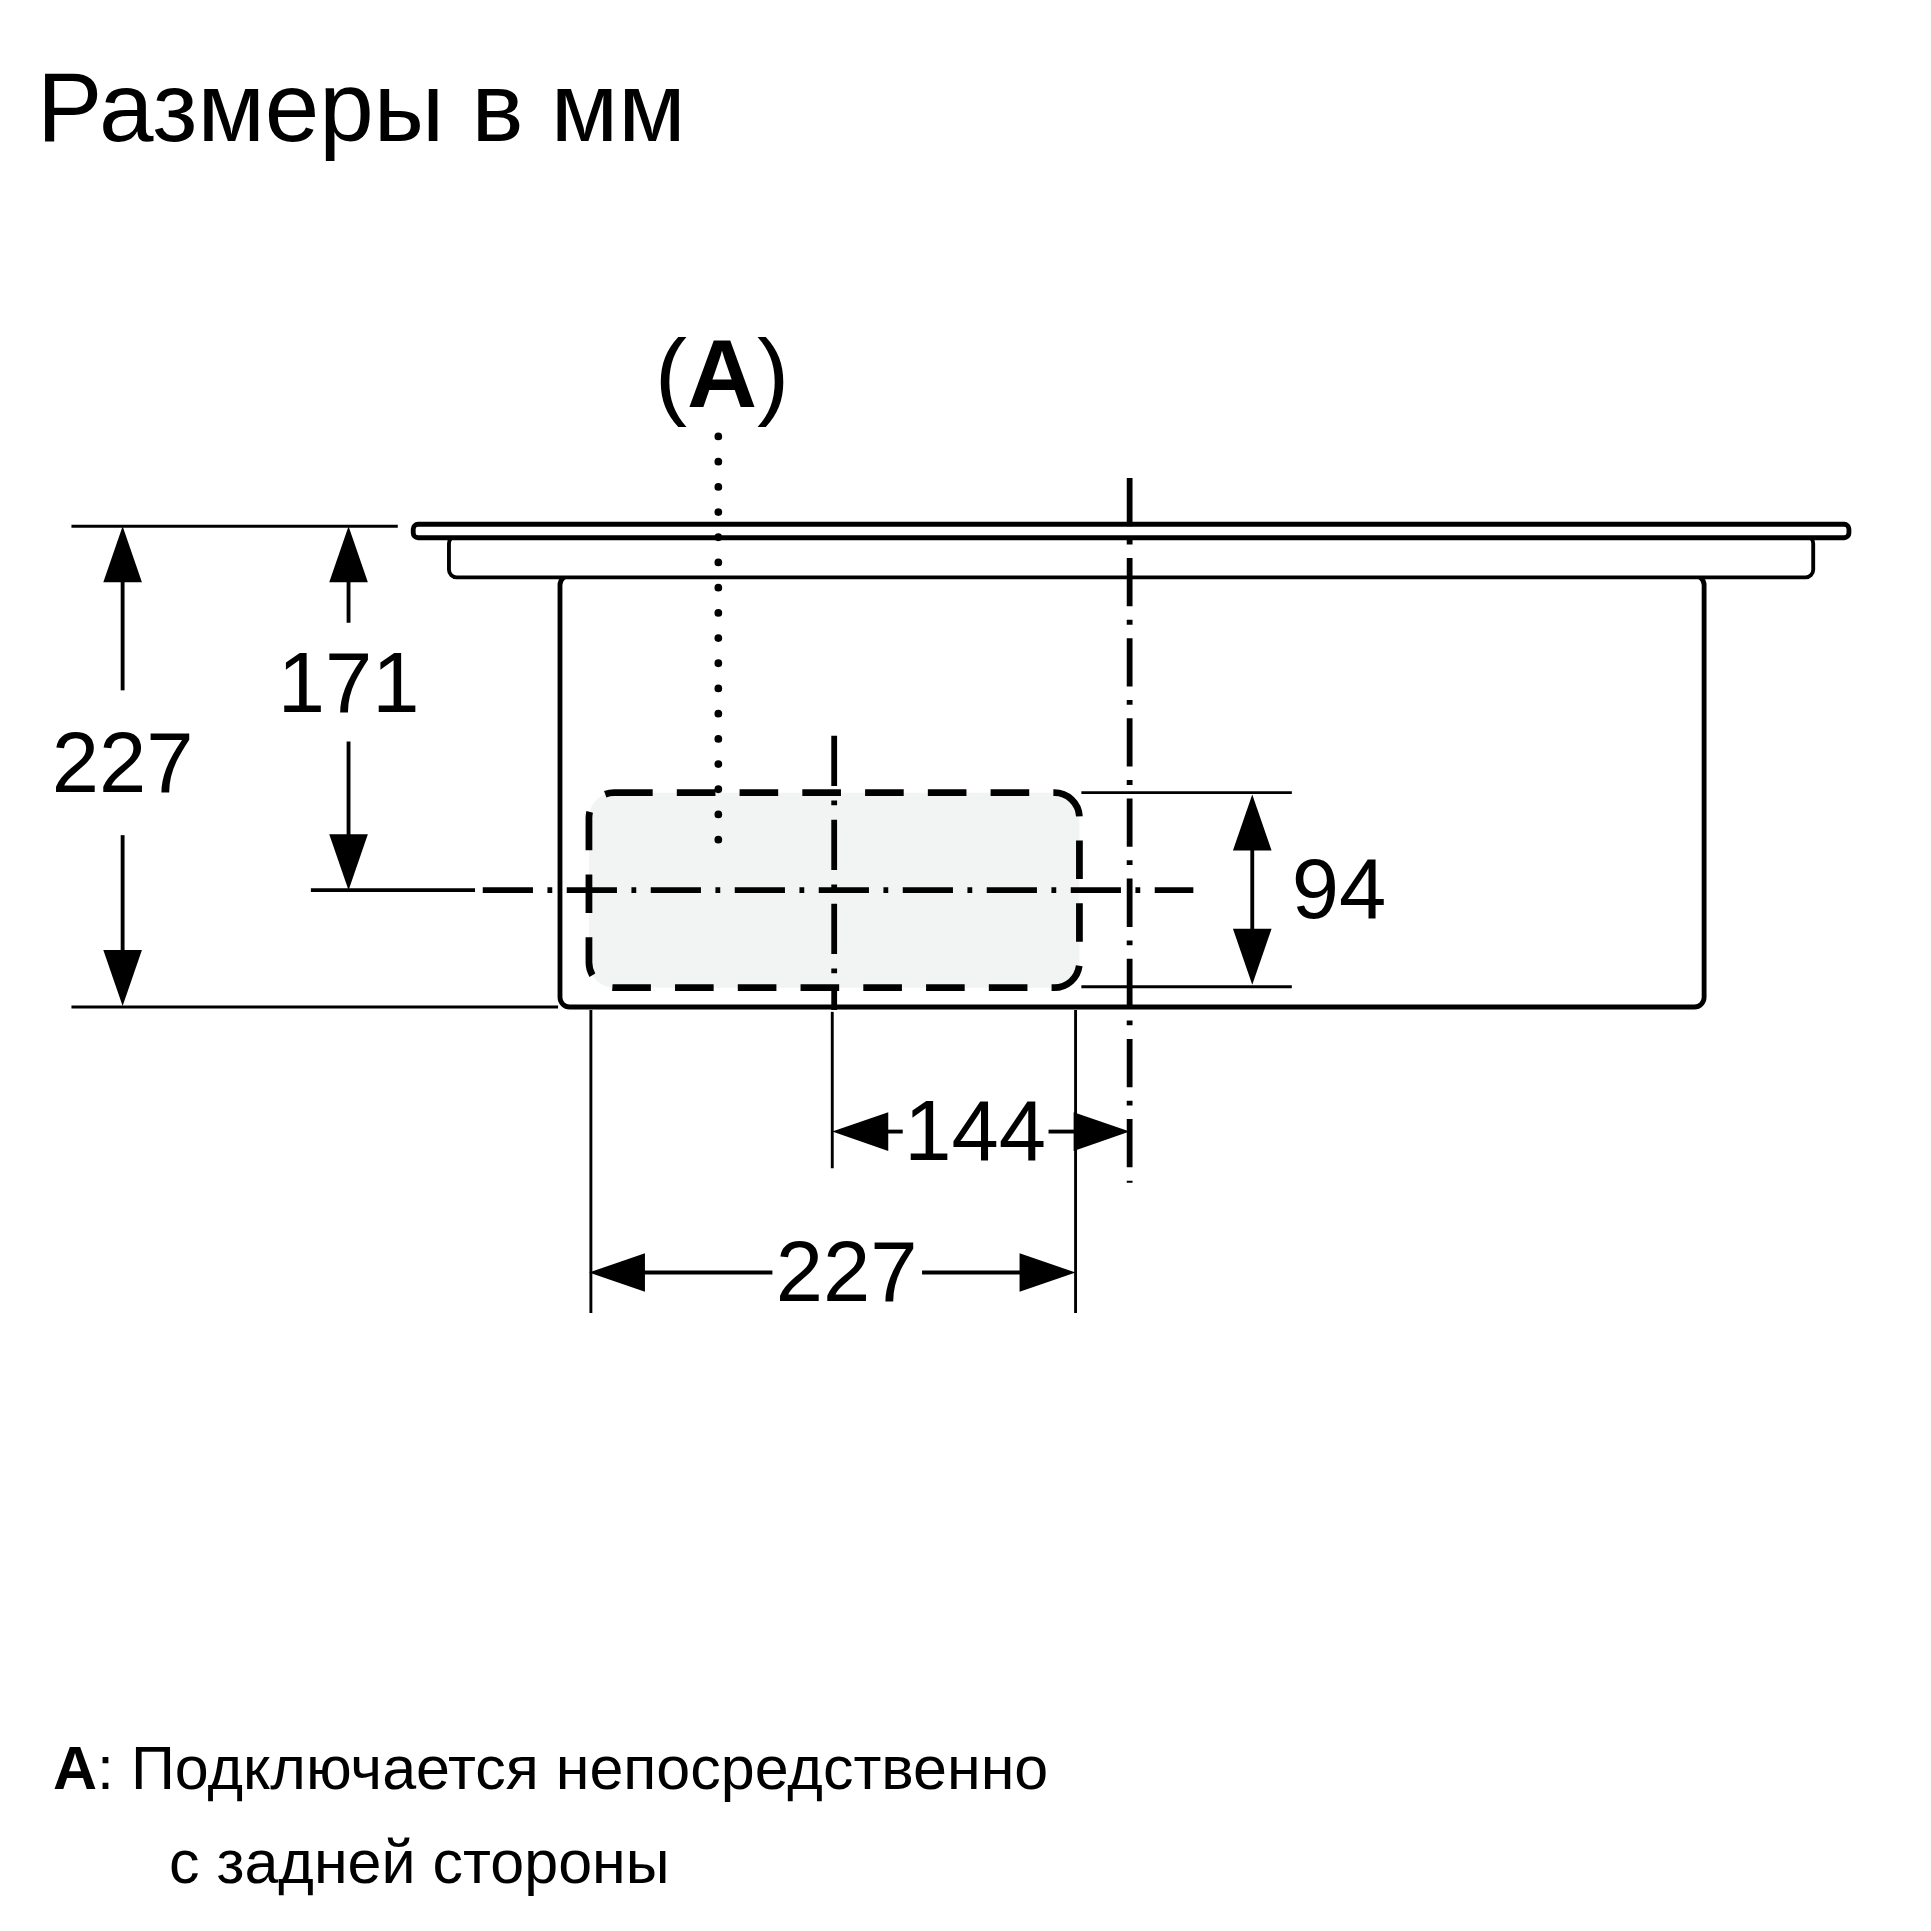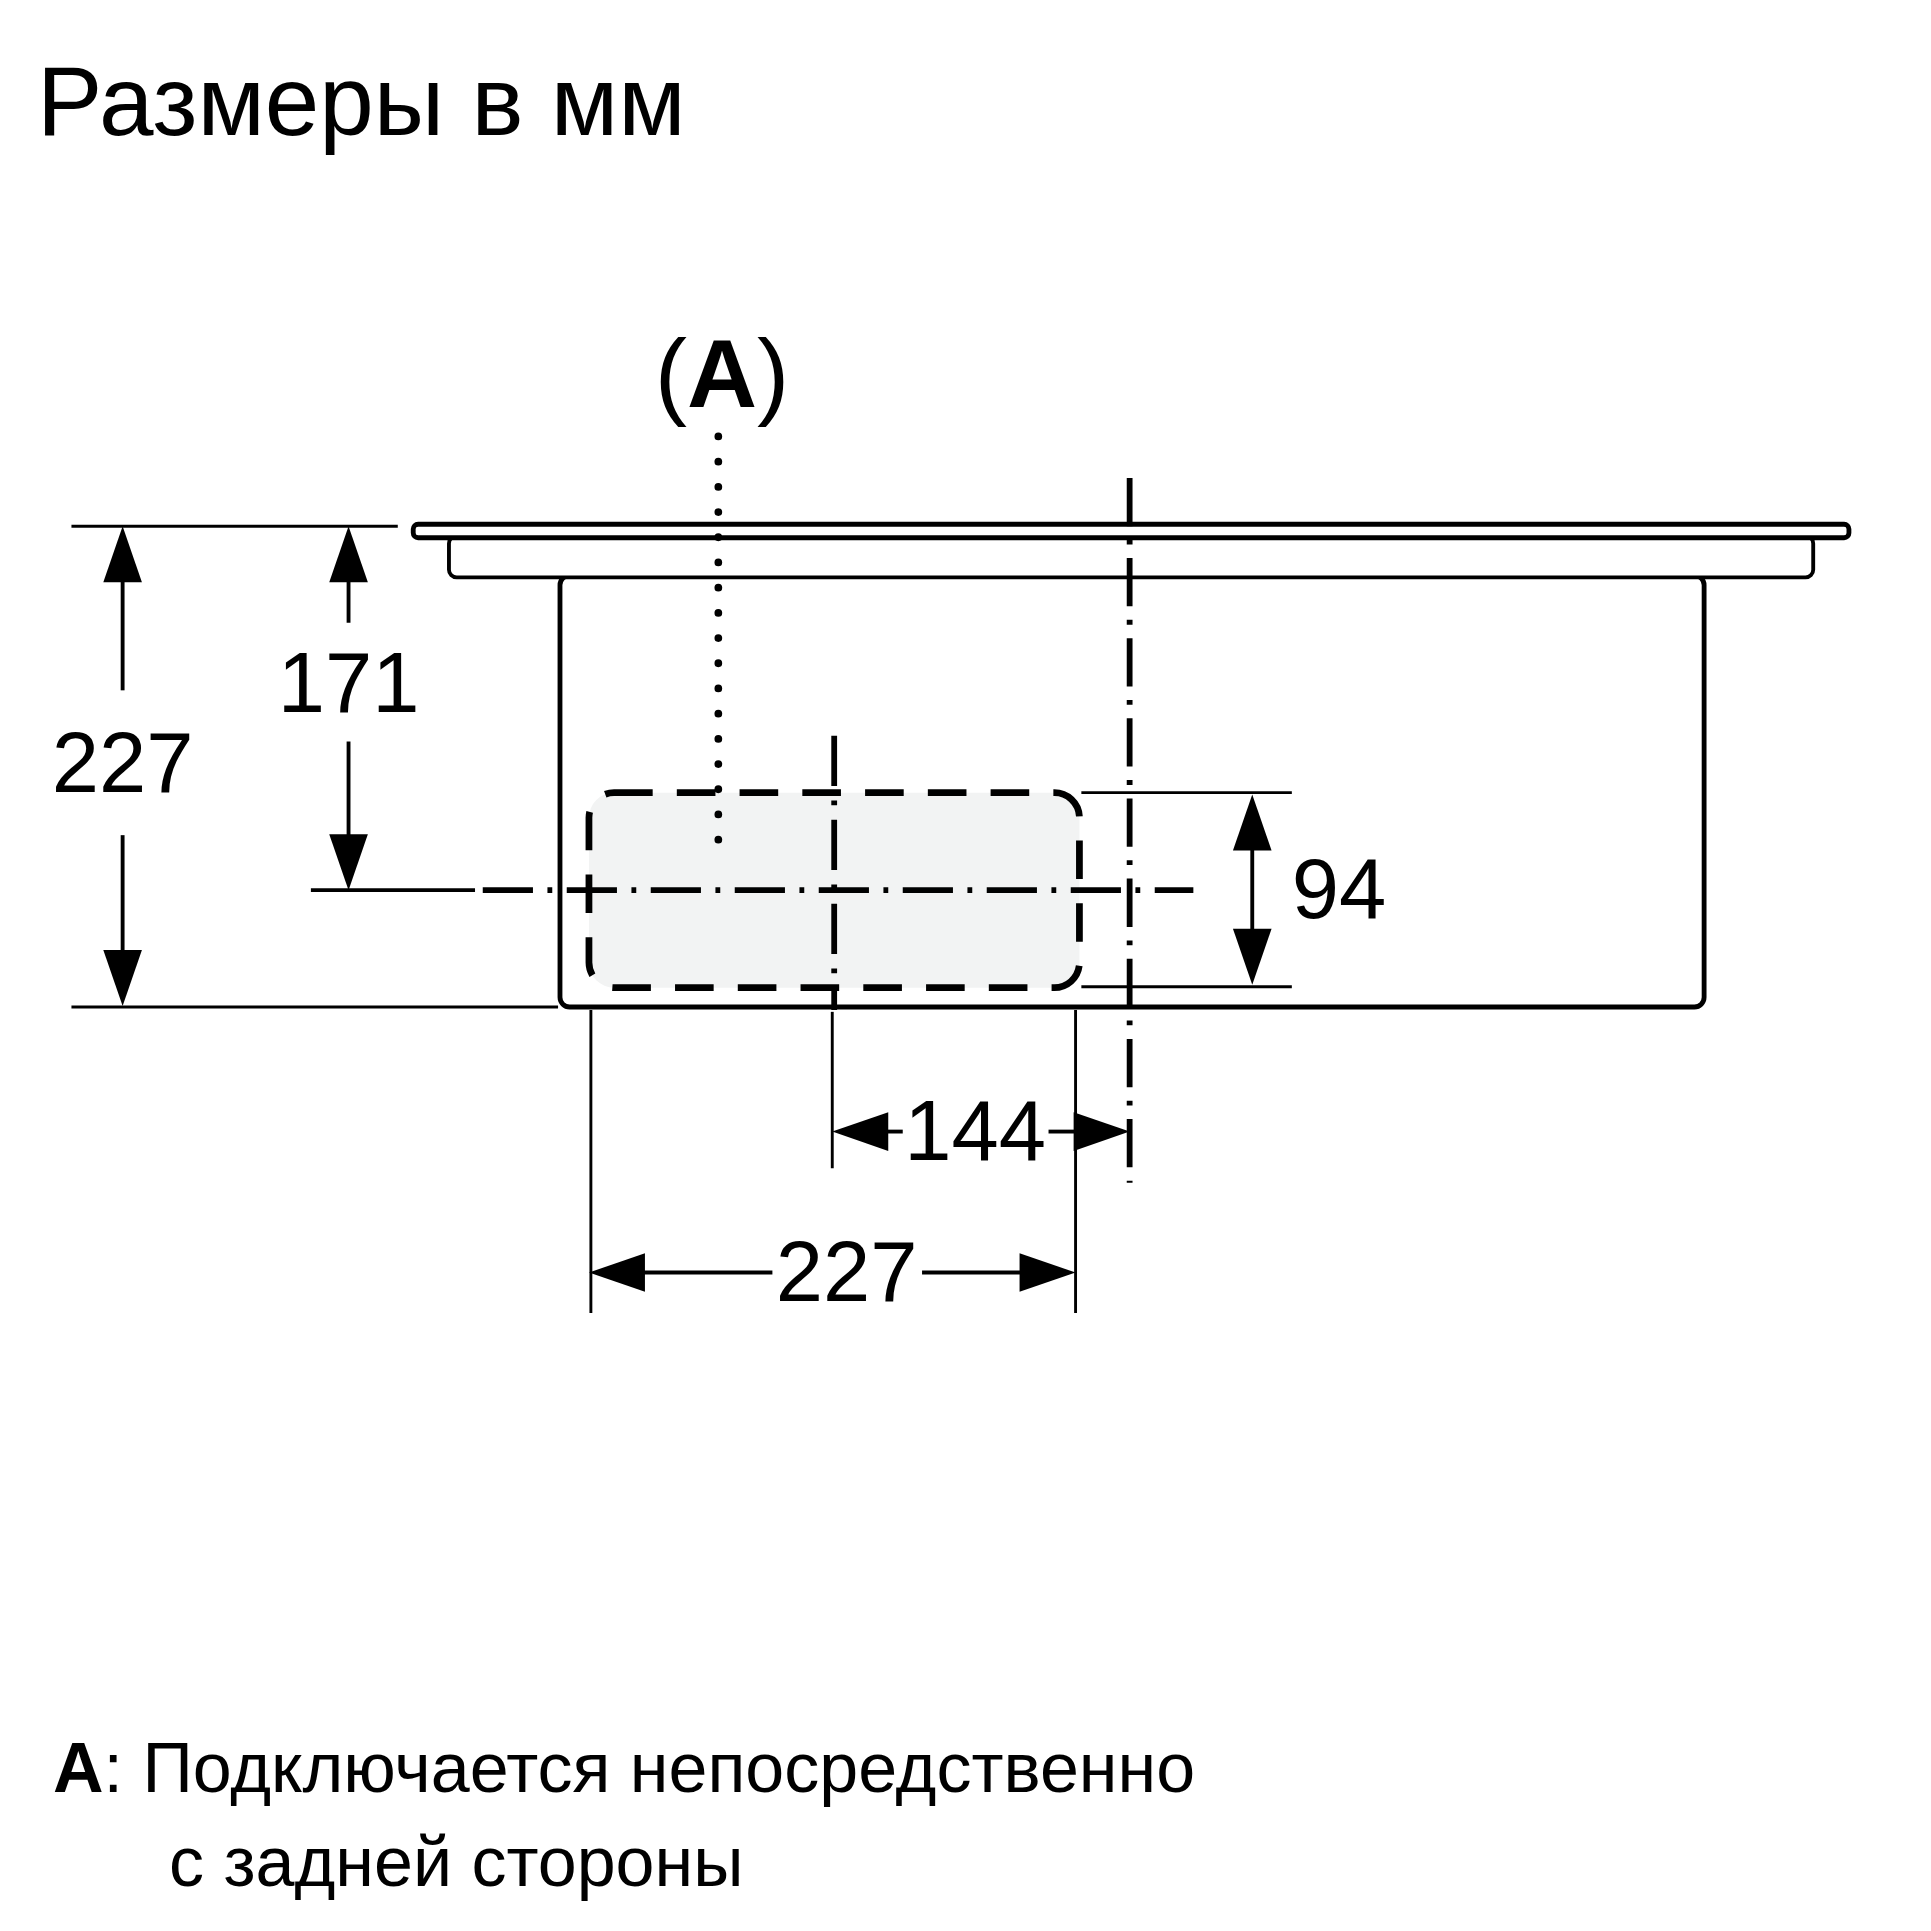--- a/index.html
+++ b/index.html
@@ -10,36 +10,36 @@
   html,body{margin:0;padding:0;background:var(--bg);}
   .canvas{
     position:relative;
     width:1931px;height:1931px;
     background:var(--bg);
     font-family:"Liberation Sans","DejaVu Sans",sans-serif;
     color:var(--line-color);
     overflow:hidden;
   }
   .headline{
-    position:absolute;left:37px;top:24px;
+    position:absolute;left:37px;top:30px;
     font-size:98px;line-height:154px;
     white-space:nowrap;
     text-align:center;
   }
   .label-a{
     position:absolute;left:722px;top:321px;
     transform:translateX(-50%);
     font-size:97px;line-height:106px;
     white-space:nowrap;
   }
   .label-a .bold{font-weight:bold;}
   .drawing{position:absolute;left:0;top:0;}
   .note{
     position:absolute;left:53px;top:1721px;
-    font-size:70px;line-height:94px;
+    font-size:61px;line-height:94px;
     white-space:nowrap;
   }
   .note .bold{font-weight:bold;}
   .note .line2{margin-left:116px;}
   .dim-text{
     font-family:"Liberation Sans","DejaVu Sans",sans-serif;
     font-size:88px;
     fill:var(--line-color);
   }
 </style>

